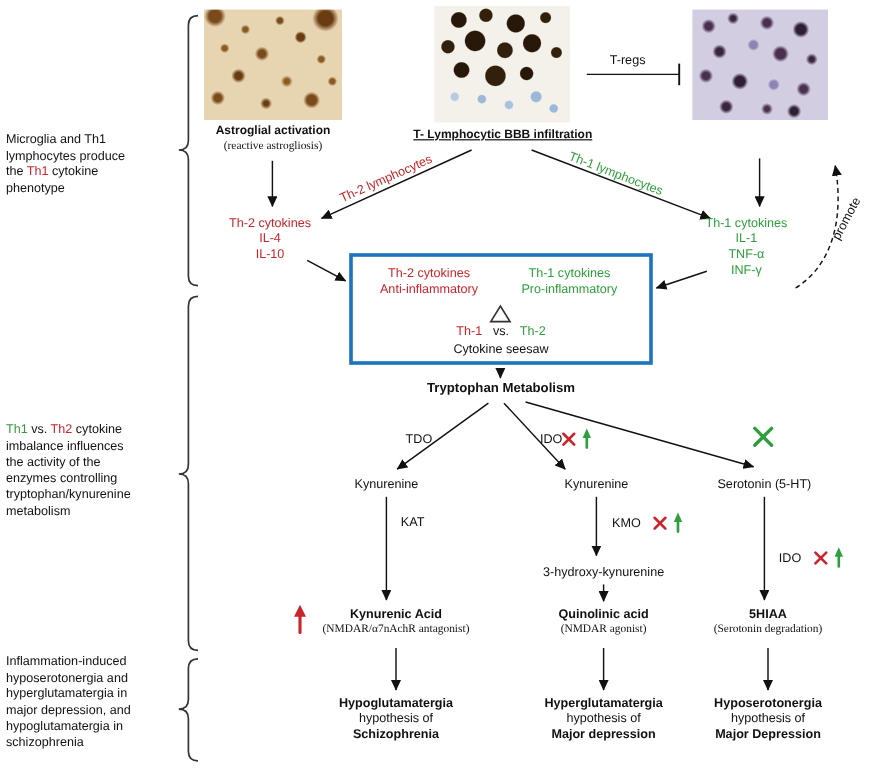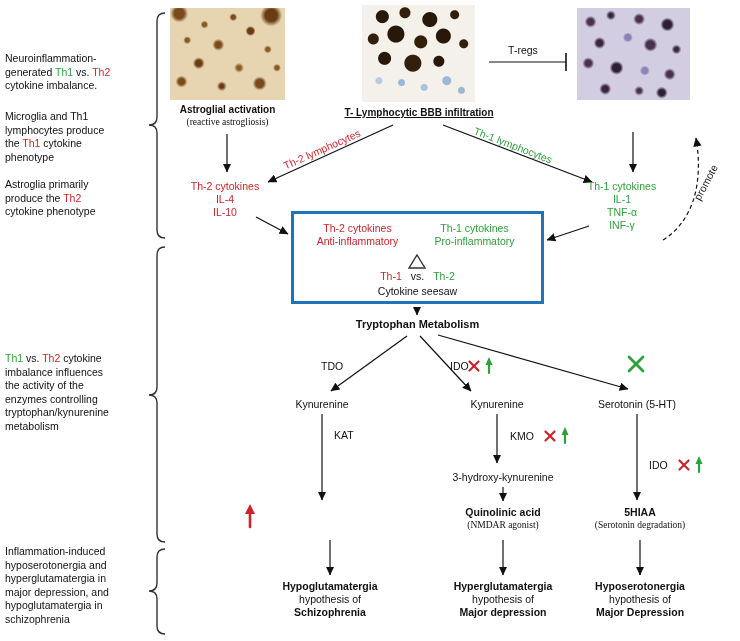--- a/index.html
+++ b/index.html
@@ -193,30 +193,34 @@
   <div class="t c g" style="left:417px;top:222px;width:115px">
     <div>Th-1 cytokines</div>
     <div>Pro-inflammatory</div>
   </div>
   <div class="t c" style="left:355px;top:270px;width:125px">
     <span class="r">Th-1</span><span class="vsgap">vs.</span><span class="g">Th-2</span>
   </div>
   <div class="t c" style="left:355px;top:285px;width:125px">Cytokine seesaw</div>
 
   <div class="t c b" style="left:340px;top:318px;width:155px;font-size:11px">Tryptophan Metabolism</div>
-  <div class="t" style="left:321px;top:360px">TDO</div>
+  <div class="t" style="left:338px;top:360px">TDO</div>
   <div class="t" style="left:450px;top:360px">IDO</div>
   <div class="t c" style="left:277px;top:398px;width:90px">Kynurenine</div>
   <div class="t c" style="left:452px;top:398px;width:90px">Kynurenine</div>
   <div class="t c" style="left:582px;top:398px;width:110px">Serotonin (5-HT)</div>
   <div class="t" style="left:334px;top:429px">KAT</div>
   <div class="t" style="left:510px;top:430px">KMO</div>
   <div class="t c" style="left:440px;top:471px;width:126px">3-hydroxy-kynurenine</div>
   <div class="t" style="left:649px;top:459px">IDO</div>
 
+  <div class="t c" style="left:245px;top:506px;width:170px">
+    <div class="b">Kynurenic Acid</div>
+    <div class="sm">(NMDAR/α7nAchR antagonist)</div>
+  </div>
   <div class="t c" style="left:443px;top:506px;width:120px">
     <div class="b">Quinolinic acid</div>
     <div class="sm">(NMDAR agonist)</div>
   </div>
   <div class="t c" style="left:580px;top:506px;width:120px">
     <div class="b">5HIAA</div>
     <div class="sm">(Serotonin degradation)</div>
   </div>
 
   <div class="t c" style="left:268px;top:580px;width:124px">
@@ -228,27 +232,21 @@
     <div class="b">Hyperglutamatergia</div>
     <div>hypothesis of</div>
     <div class="b">Major depression</div>
   </div>
   <div class="t c" style="left:578px;top:580px;width:124px">
     <div class="b">Hyposerotonergia</div>
     <div>hypothesis of</div>
     <div class="b">Major Depression</div>
   </div>
 
-  <div class="sb" style="left:5px;top:52px;width:120px">
-    <span>Neuroinflammation-generated </span><span class="g">Th1</span><span> vs. </span><span class="r">Th2</span><span> cytokine imbalance.</span>
-  </div>
   <div class="sb" style="left:5px;top:110px;width:112px">
     <span>Microglia and Th1 lymphocytes produce the </span><span class="r">Th1</span><span> cytokine phenotype</span>
   </div>
-  <div class="sb" style="left:5px;top:178px;width:112px">
-    <span>Astroglia primarily produce the </span><span class="r">Th2</span><span> cytokine phenotype</span>
-  </div>
   <div class="sb" style="left:5px;top:352px;width:114px">
     <span class="g">Th1</span><span> vs. </span><span class="r">Th2</span><span> cytokine imbalance influences the activity of the enzymes controlling tryptophan/kynurenine metabolism</span>
   </div>
   <div class="sb" style="left:5px;top:545px;width:118px">Inflammation-induced hyposerotonergia and hyperglutamatergia in major depression, and hypoglutamatergia in schizophrenia</div>
 
 </div>
 
 </body></html>

